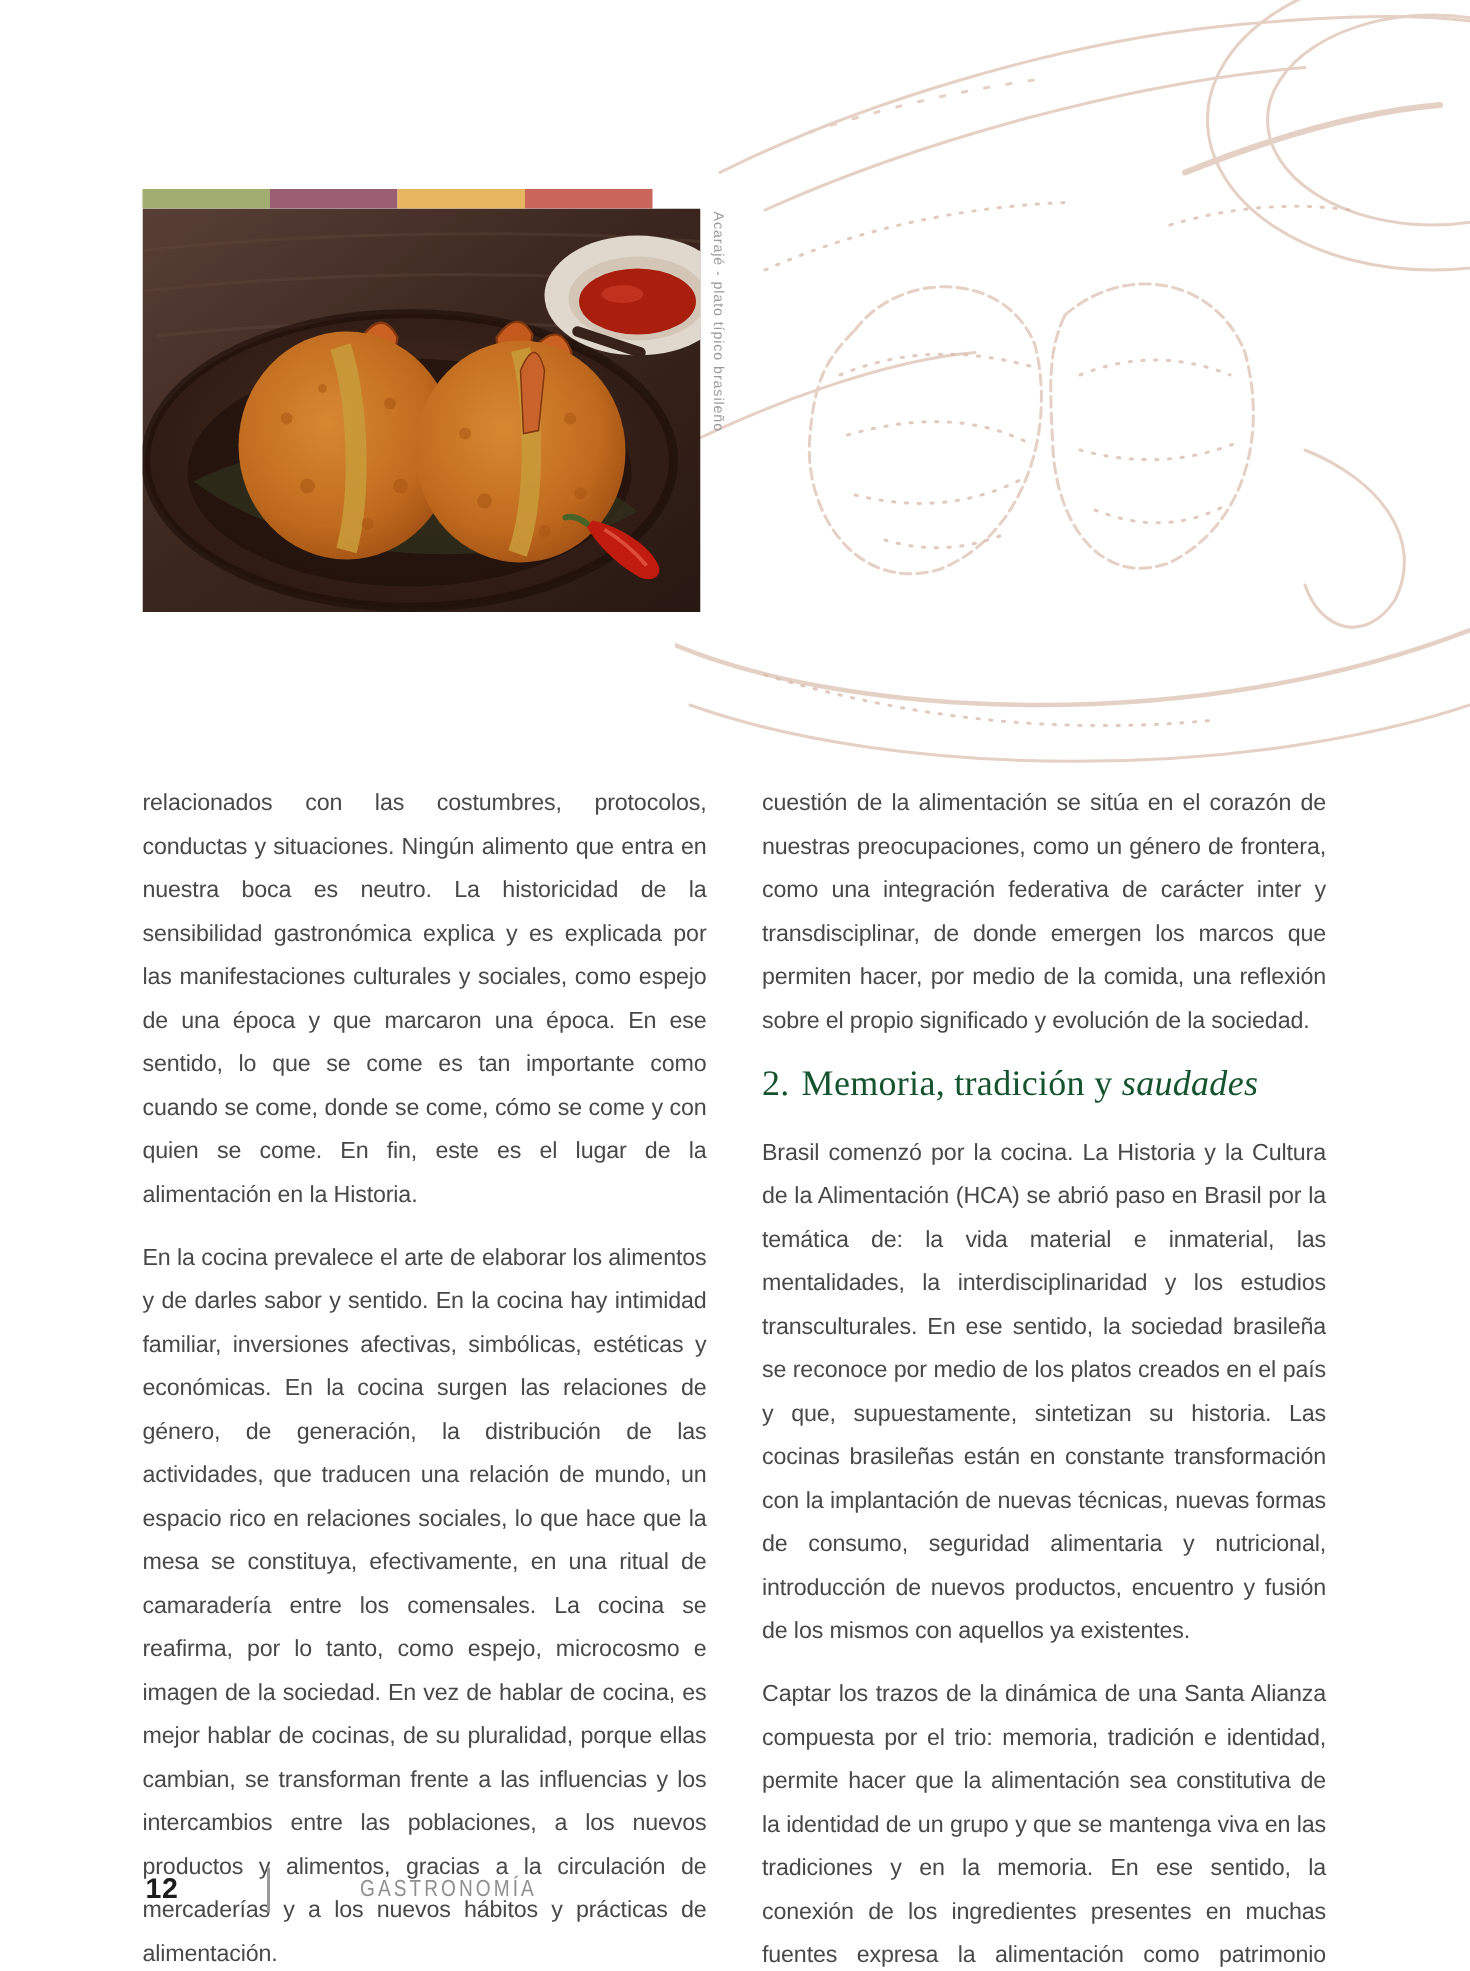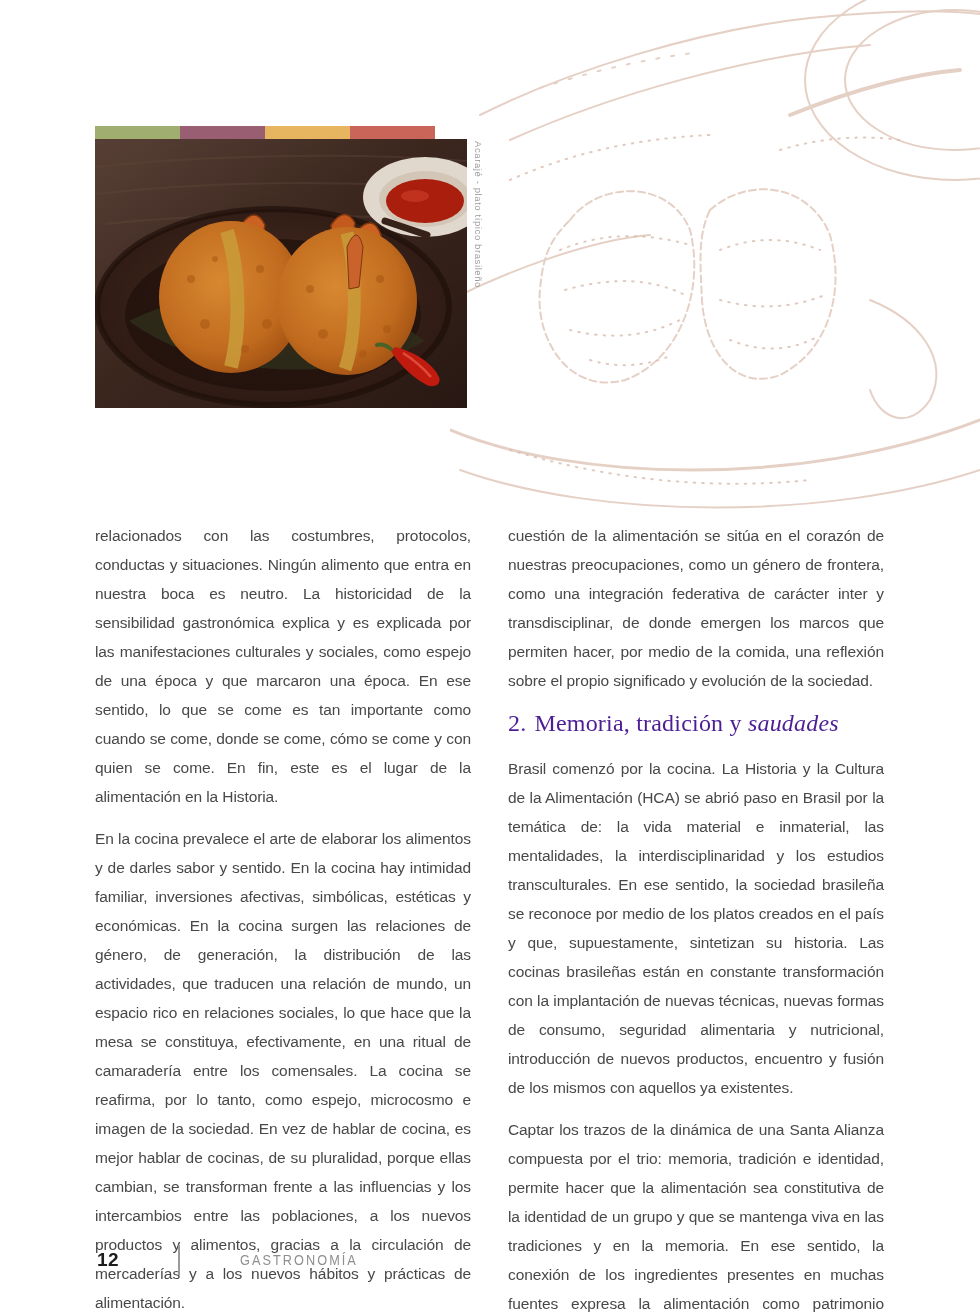--- a/index.html
+++ b/index.html
@@ -157,21 +157,21 @@
 <div class="caption">Acarajé - plato típico brasileño</div>
 
 <div class="content">
   <div class="col">
     <p>relacionados con las costumbres, protocolos, conductas y situaciones. Ningún alimento que entra en nuestra boca es neutro. La historicidad de la sensibilidad gastronómica explica y es explicada por las manifestaciones culturales y sociales, como espejo de una época y que marcaron una época. En ese sentido, lo que se come es tan importante como cuando se come, donde se come, cómo se come y con quien se come. En fin, este es el lugar de la alimentación en la Historia.</p>
     <p>En la cocina prevalece el arte de elaborar los alimentos y de darles sabor y sentido. En la cocina hay intimidad familiar, inversiones afectivas, simbólicas, estéticas y económicas. En la cocina surgen las relaciones de género, de generación, la distribución de las actividades, que traducen una relación de mundo, un espacio rico en relaciones sociales, lo que hace que la mesa se constituya, efectivamente, en una ritual de camaradería entre los comensales. La cocina se reafirma, por lo tanto, como espejo, microcosmo e imagen de la sociedad. En vez de hablar de cocina, es mejor hablar de cocinas, de su pluralidad, porque ellas cambian, se transforman frente a las influencias y los intercambios entre las poblaciones, a los nuevos productos y alimentos, gracias a la circulación de mercaderías y a los nuevos hábitos y prácticas de alimentación.</p>
 
   </div>
   <div class="col">
     <p>cuestión de la alimentación se sitúa en el corazón de nuestras preocupaciones, como un género de frontera, como una integración federativa de carácter inter y transdisciplinar, de donde emergen los marcos que permiten hacer, por medio de la comida, una reflexión sobre el propio significado y evolución de la sociedad.</p>
-    <h2 class="section-heading" style="color: #4c1d95;">
+    <h2 class="section-heading" style="color: #14532d;">
       <span class="num">2.</span><span>Memoria, tradición y </span><em>saudades</em>
     </h2>
     <p>Brasil comenzó por la cocina. La Historia y la Cultura de la Alimentación (HCA) se abrió paso en Brasil por la temática de: la vida material e inmaterial, las mentalidades, la interdisciplinaridad y los estudios transculturales. En ese sentido, la sociedad brasileña se reconoce por medio de los platos creados en el país y que, supuestamente, sintetizan su historia. Las cocinas brasileñas están en constante transformación con la implantación de nuevas técnicas, nuevas formas de consumo, seguridad alimentaria y nutricional, introducción de nuevos productos, encuentro y fusión de los mismos con aquellos ya existentes.</p>
     <p>Captar los trazos de la dinámica de una Santa Alianza compuesta por el trio: memoria, tradición e identidad, permite hacer que la alimentación sea constitutiva de la identidad de un grupo y que se mantenga viva en las tradiciones y en la memoria. En ese sentido, la conexión de los ingredientes presentes en muchas fuentes expresa la alimentación como patrimonio histórico gustativo de una cultura, establecida en</p>
   </div>
 </div>
 
 <div class="footer">
   <span class="page-num">12</span>
   <span class="footer-sep"></span>

